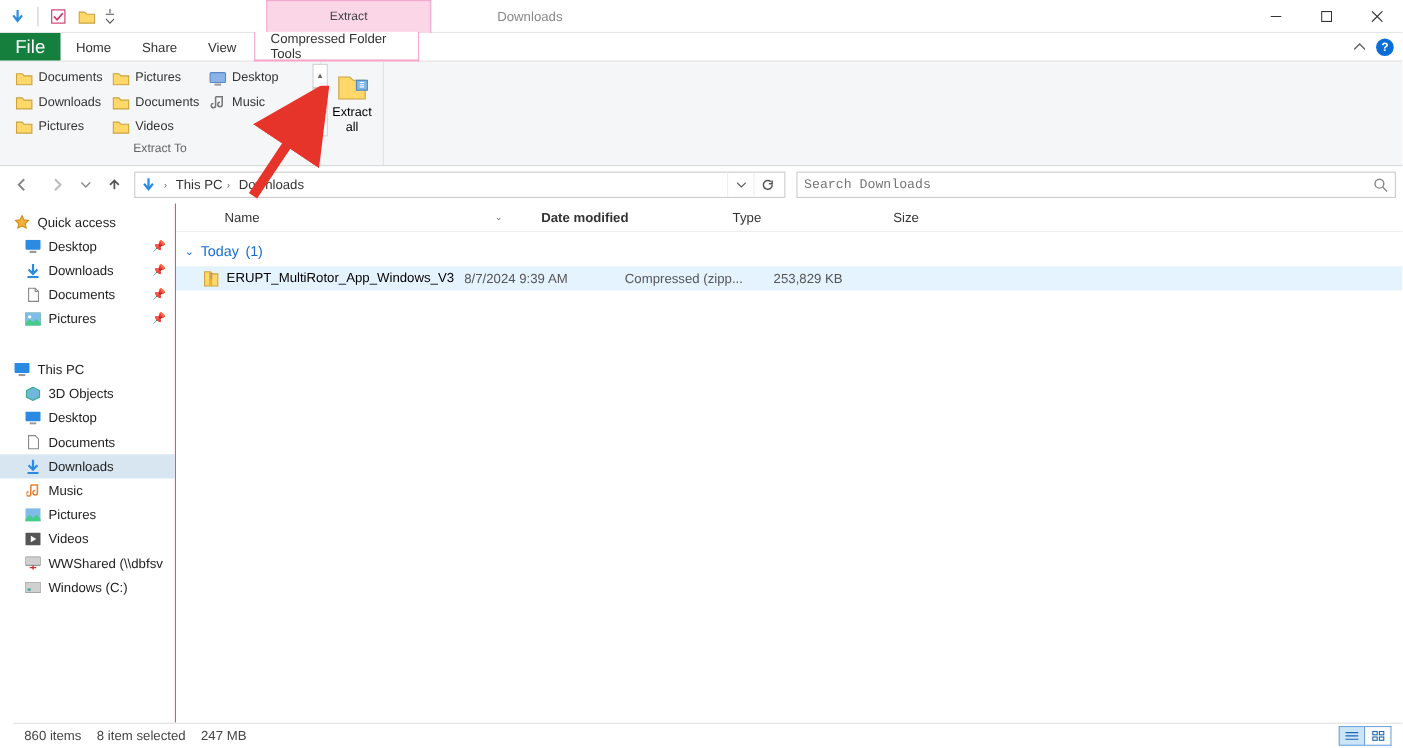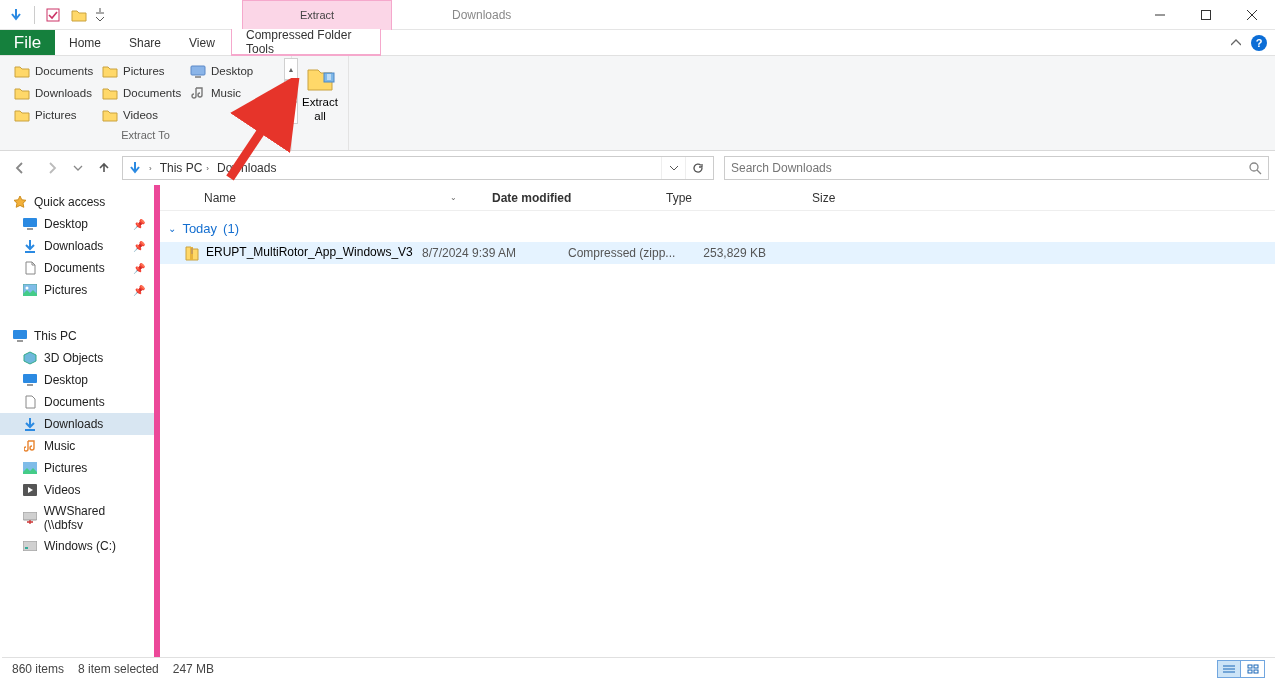--- a/index.html
+++ b/index.html
@@ -41,26 +41,26 @@
 
 
 .addr-row { height: 34px; display:flex; align-items:center; padding: 3px 6px; gap:4px;}
 .nav-btn { width:28px; height:24px; display:flex; align-items:center; justify-content:center; color:#888;}
 .addr-bar { flex:1; height:24px; border:1px solid #ccc; display:flex; align-items:center; padding:0 4px; gap:2px; background:#fff;}
 .addr-seg { display:flex; align-items:center; gap:2px; padding:0 2px; font-size:12px; color:#333;}
 .addr-seg .chev { font-size:8px; color:#555; padding:0 2px;}
 .addr-actions { display:flex; align-items:center; gap:0; }
 .addr-act-btn { width:24px; height:22px; display:flex; align-items:center; justify-content:center; color:#555; border-left:1px solid #eee;}
 .search-box { width: 545px; height:24px; border:1px solid #ccc; display:flex; align-items:center; padding:0 6px; margin-left:6px; background:#fff; color:#888;}
-.search-box input { border:none; outline:none; flex:1; font-size:12px; background:transparent;}
+.search-box input { border:none; outline:none; flex:1; font-size:12px; background:transparent;font-family:Liberation Mono, monospace;}
 .search-box .sicon { color:#888;}
 
 
 .main { display:flex; height: calc(680px - 30px - 26px - 95px - 34px - 23px ); }
-.nav-pane { width:160px; border-right:6px solid #ec4899; padding:6px 0; overflow:hidden;}
+.nav-pane { width:160px; border-right:1px solid #ec4899; padding:6px 0; overflow:hidden;}
 .nav-item { display:flex; align-items:center; gap:6px; padding:3px 8px 3px 22px; font-size:12px; color:#222;}
 .nav-item.header { padding-left:12px;}
 .nav-item.selected { background:#d8e6f2;}
 .nav-item .pin { margin-left:auto; color:#777; font-size:10px;}
 .nav-spacer { height:12px;}
 .nav-icon { width:16px; height:16px; display:flex; align-items:center; justify-content:center;}
 
 .content { flex:1; display:flex; flex-direction:column;}
 .col-headers { height:26px; display:flex; align-items:center; border-bottom:1px solid #eee; padding-left:16px;}
 .col-h { font-size:12px; color:#333; display:flex; align-items:center; gap:4px;margin-left:28px;}
@@ -70,21 +70,21 @@
 .col-size { width: 96px;}
 .group-row { display:flex; align-items:center; gap:6px; padding:10px 10px 6px 8px; color:#156fd0; font-size:13px;}
 .group-row .chev { font-size:10px;}
 .file-row { display:flex; align-items:center; padding:3px 0 3px 24px; background:#e5f3ff; font-size:12px;}
 .fr-name { width:238px; display:flex; align-items:flex-start; gap:6px;}
 .fr-date { width:146px; color:#555;}
 .fr-type { width:118px; color:#555; white-space:nowrap; overflow:hidden; text-overflow:ellipsis;}
 .fr-size { width:96px; color:#555; text-align:right; padding-right:16px;}
 
 
-.status-bar { position:absolute; bottom:0; left:2px; right:0; height:23px; border-top:1px solid #e0e0e0; display:flex; align-items:center; padding:0 10px; font-size:12px; color:#444; background:#fff;}
+.status-bar { position:absolute; bottom:0; left:12px; right:0; height:23px; border-top:1px solid #e0e0e0; display:flex; align-items:center; padding:0 10px; font-size:12px; color:#444; background:#fff;}
 .status-seg { margin-right:14px;}
 .view-toggles { margin-left:auto; display:flex; gap:0;}
 .vt-btn { width:24px; height:18px; border:1px solid #71a6df; display:flex; align-items:center; justify-content:center; font-size:10px;}
 .vt-btn.active { background:#cce4f7;}
 .vt-btn + .vt-btn { border-left:none;}
 
 
 .arrow { position:absolute; left:130px; top:78px; pointer-events:none; }
 
 

